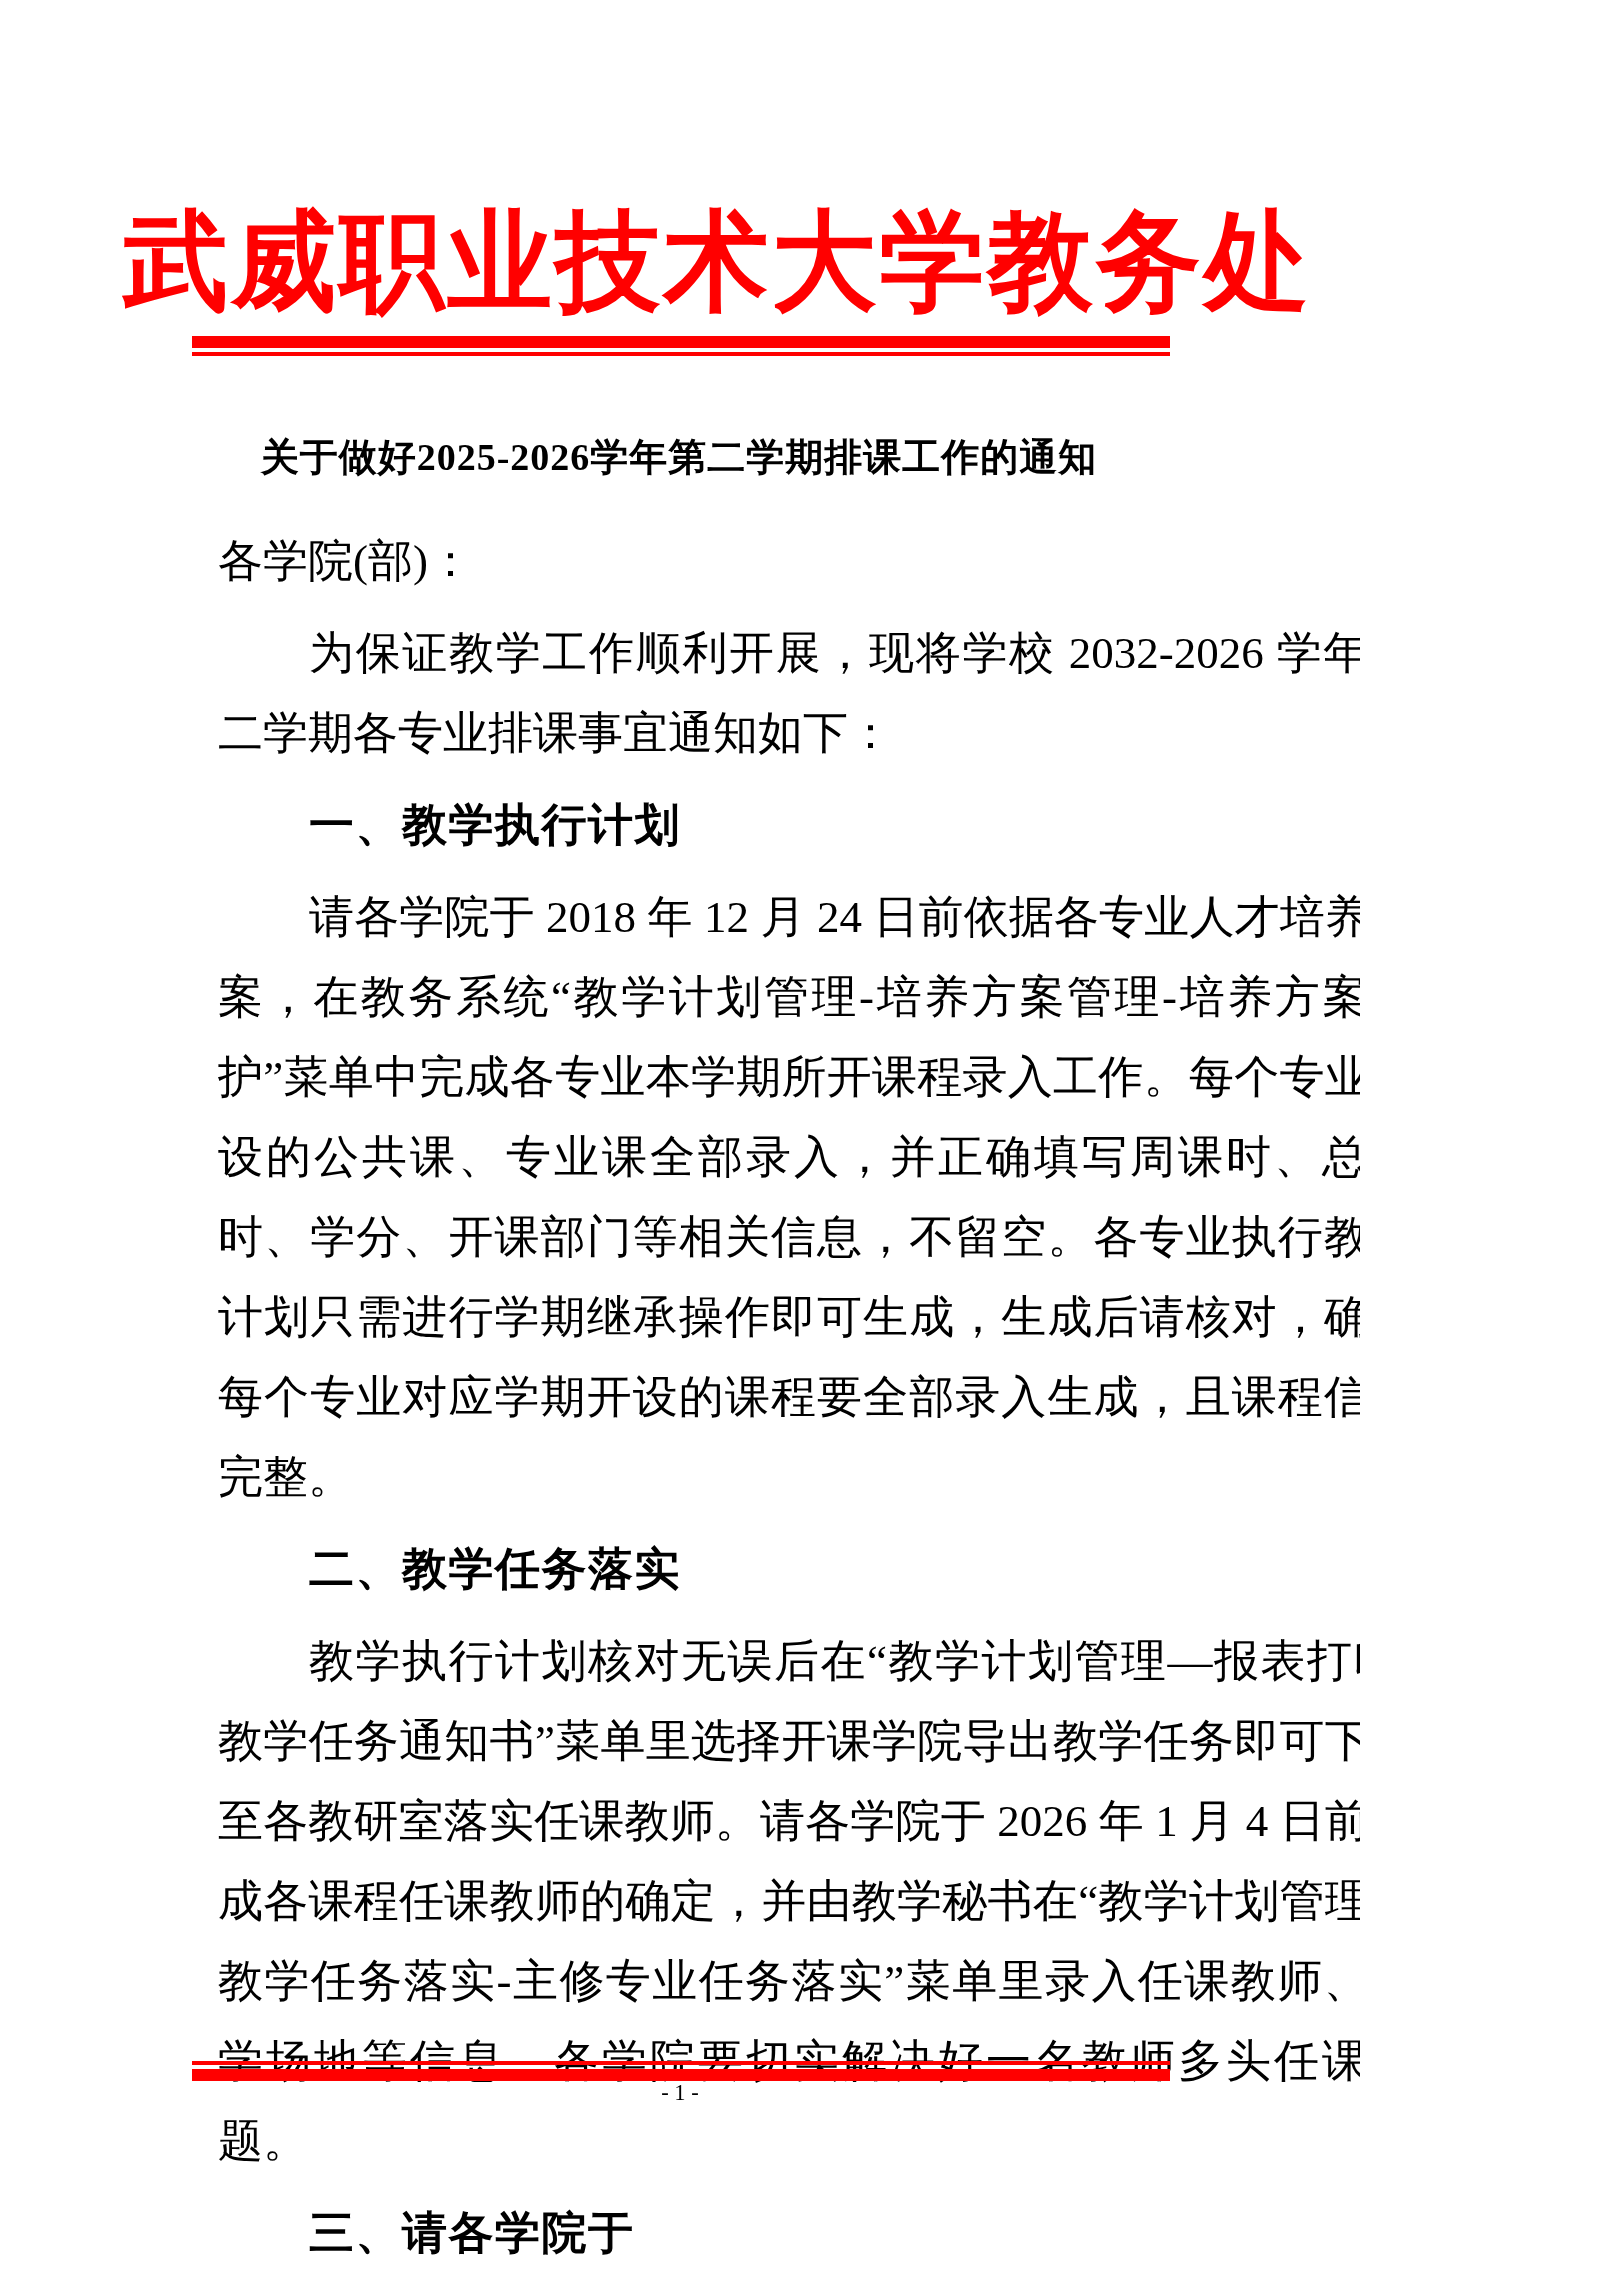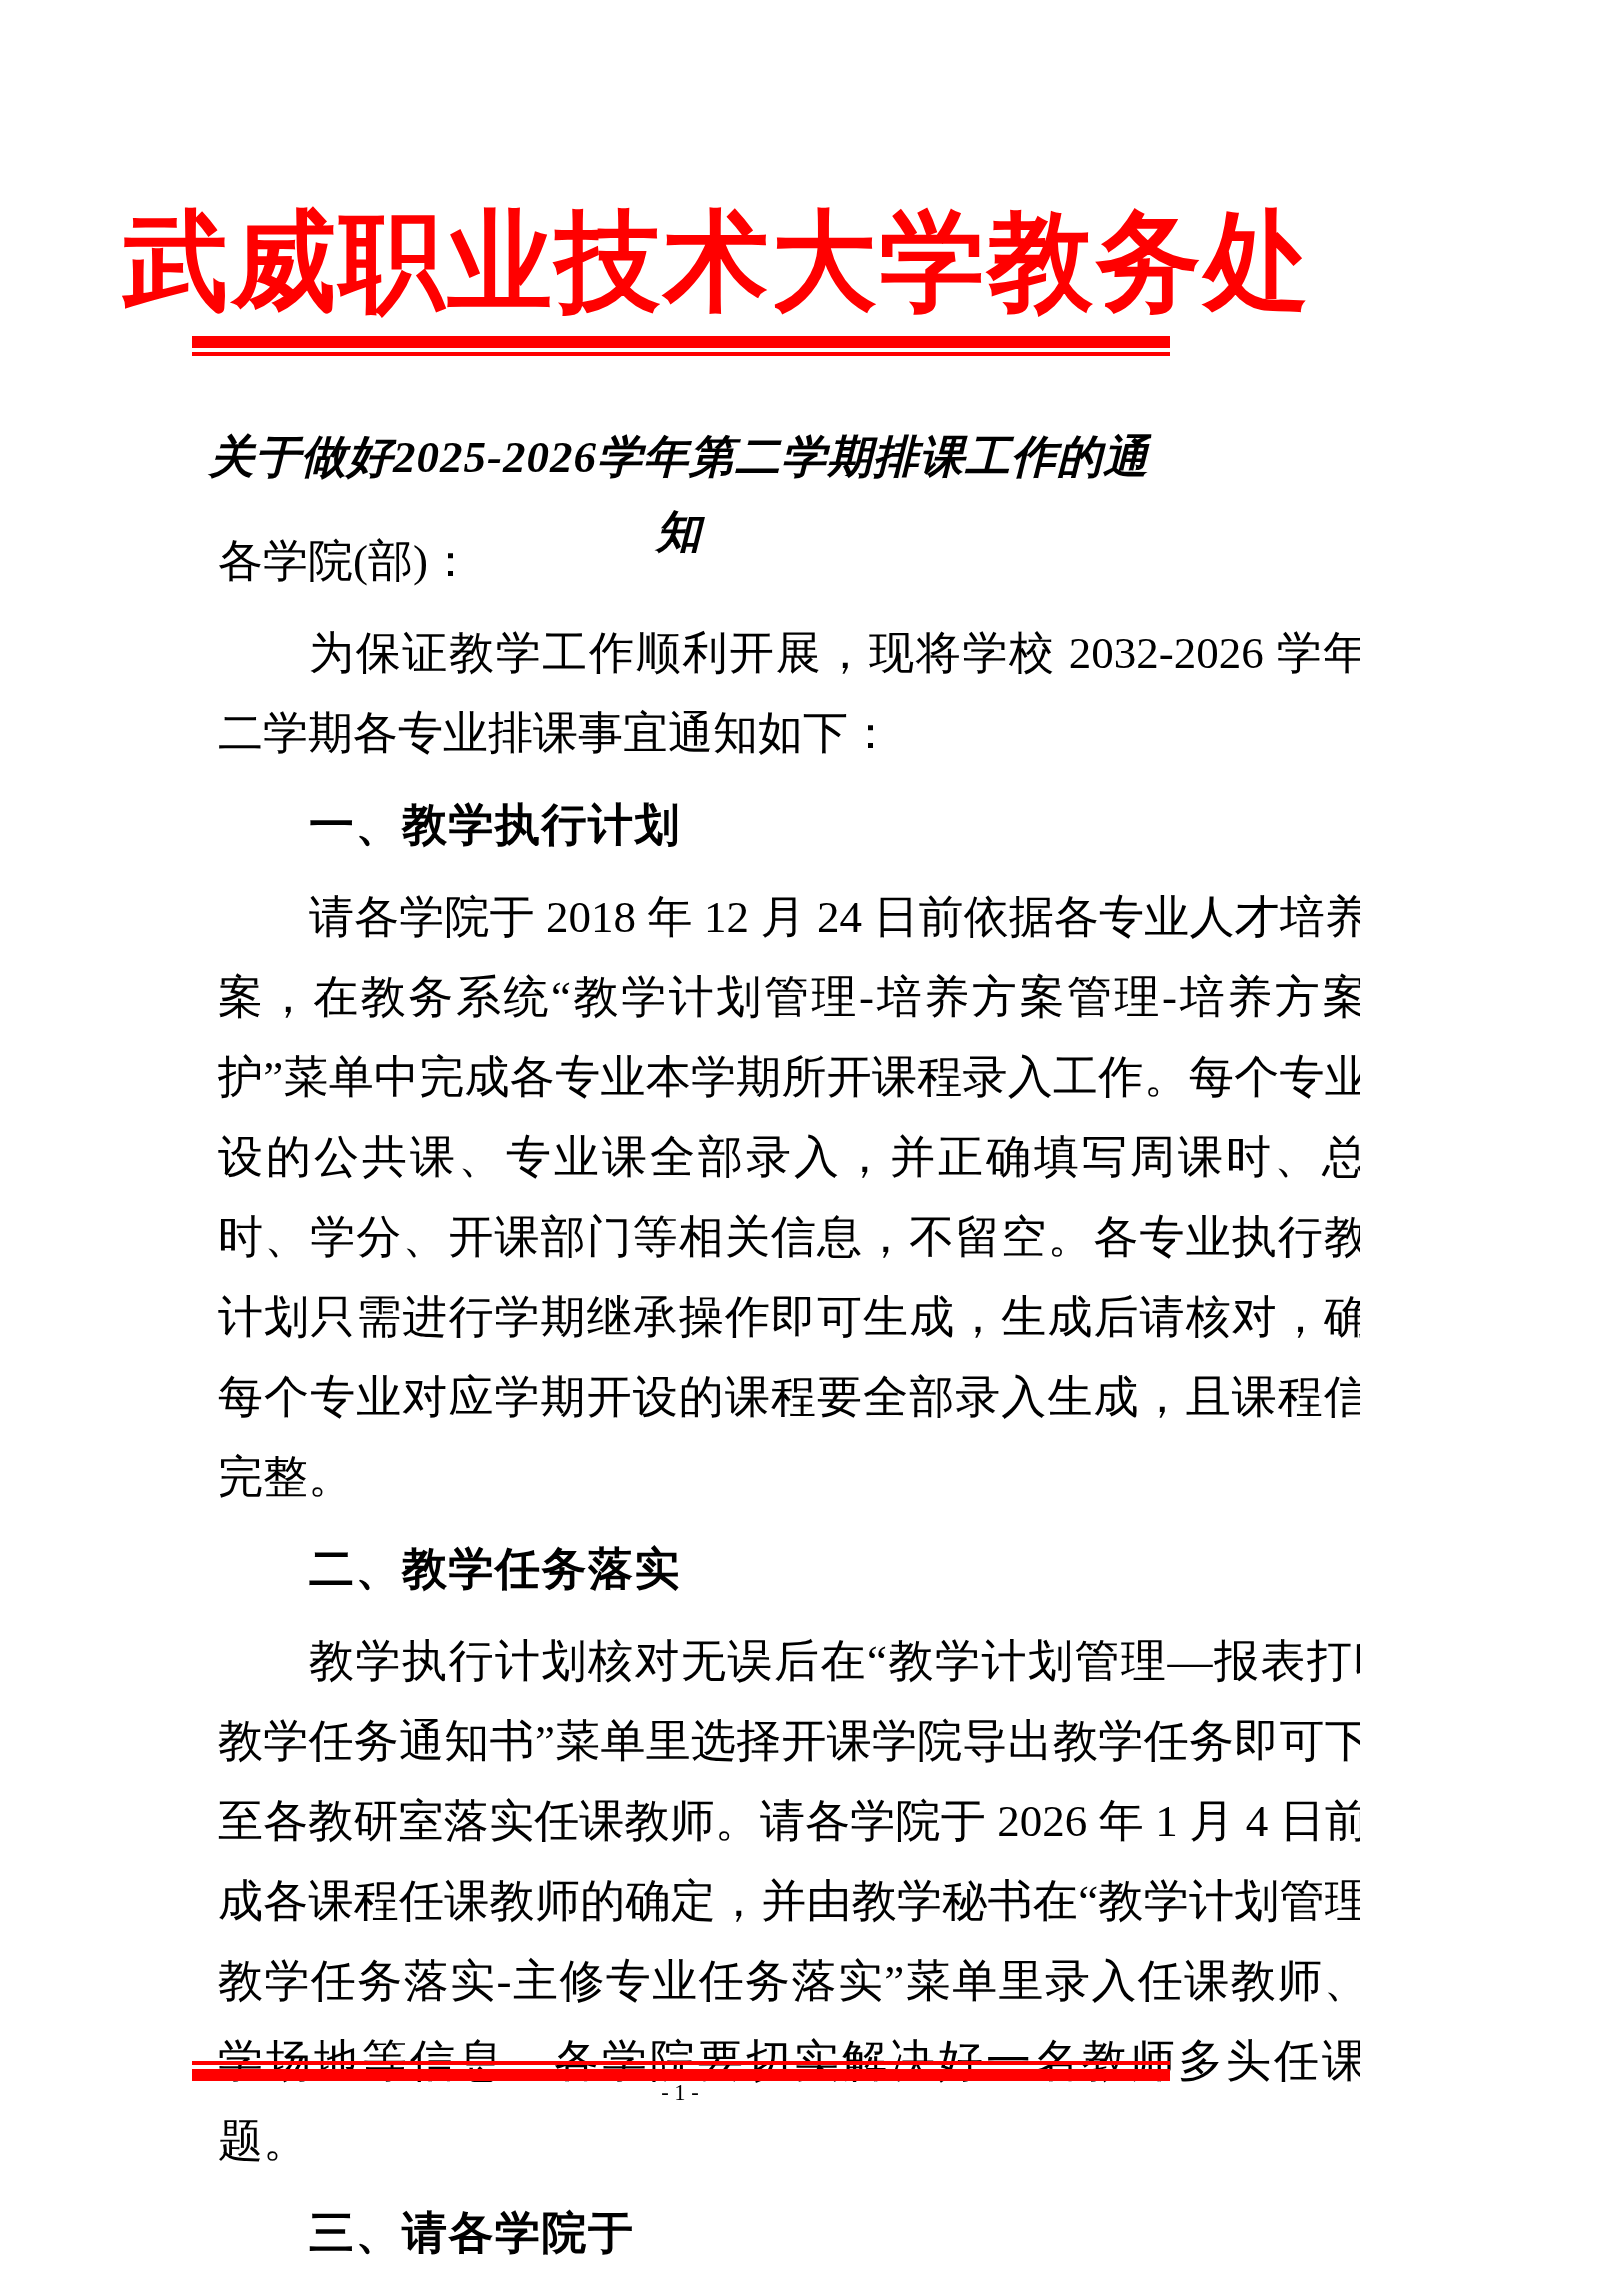--- a/index.html
+++ b/index.html
@@ -42,25 +42,24 @@
   .rule-thin-top  { top: 352px; height: 4.1px;  }
   .rule-thin-bottom  { top: 2061px; height: 4.1px;  }
   .rule-thick-bottom { top: 2069px; height: 12.3px; }
   
   .doc-title {
     position: absolute;
     top: 420px;
     left: 192px;
     right: 194px;
     text-align: center;
-    font-size: 45px;
+    font-size: 38px;
     line-height: 75px;
     font-weight: bold;
     letter-spacing: 1px;
-    font-style: italic;
   }
   
   .body-block {
     position: absolute;
     top: 509px;
     left: 206px;
     width: 1221px;
     font-size: 45px;
     line-height: 80px;
     text-align: justify;

